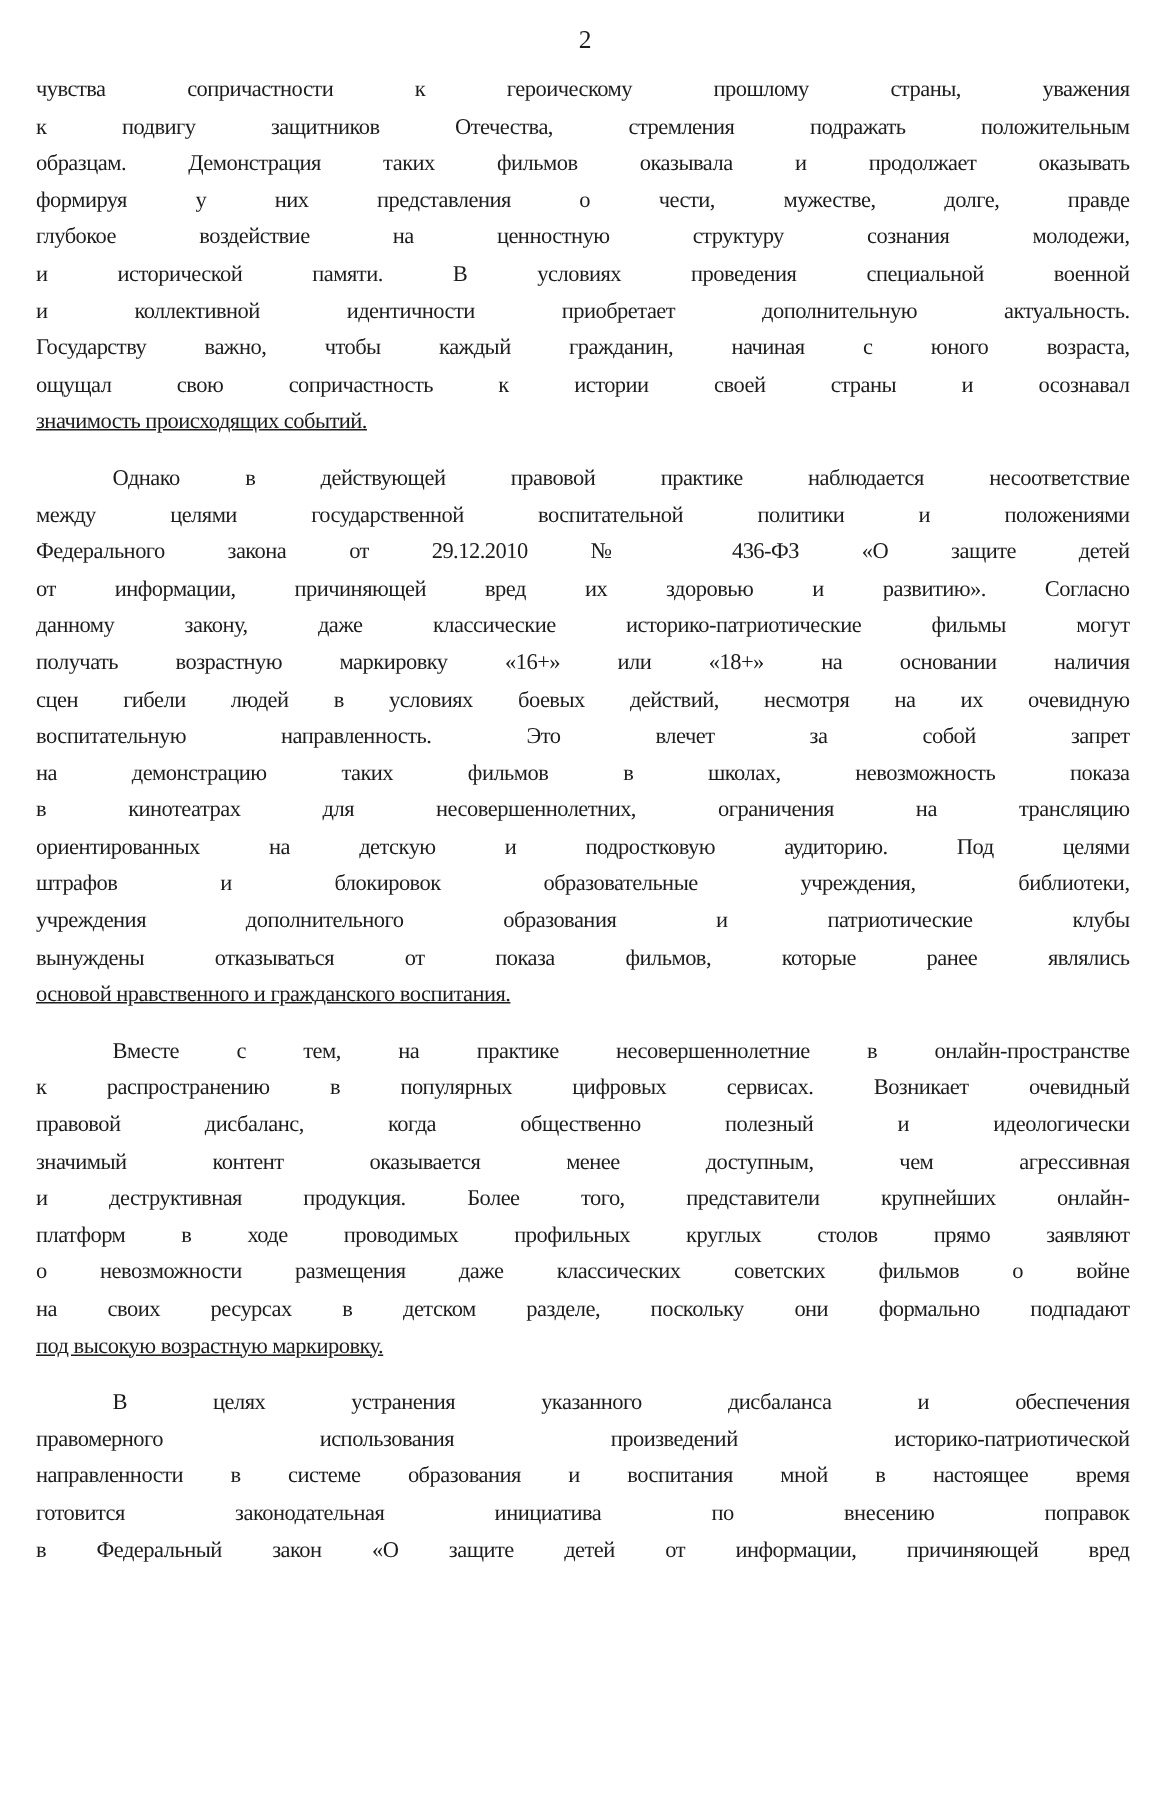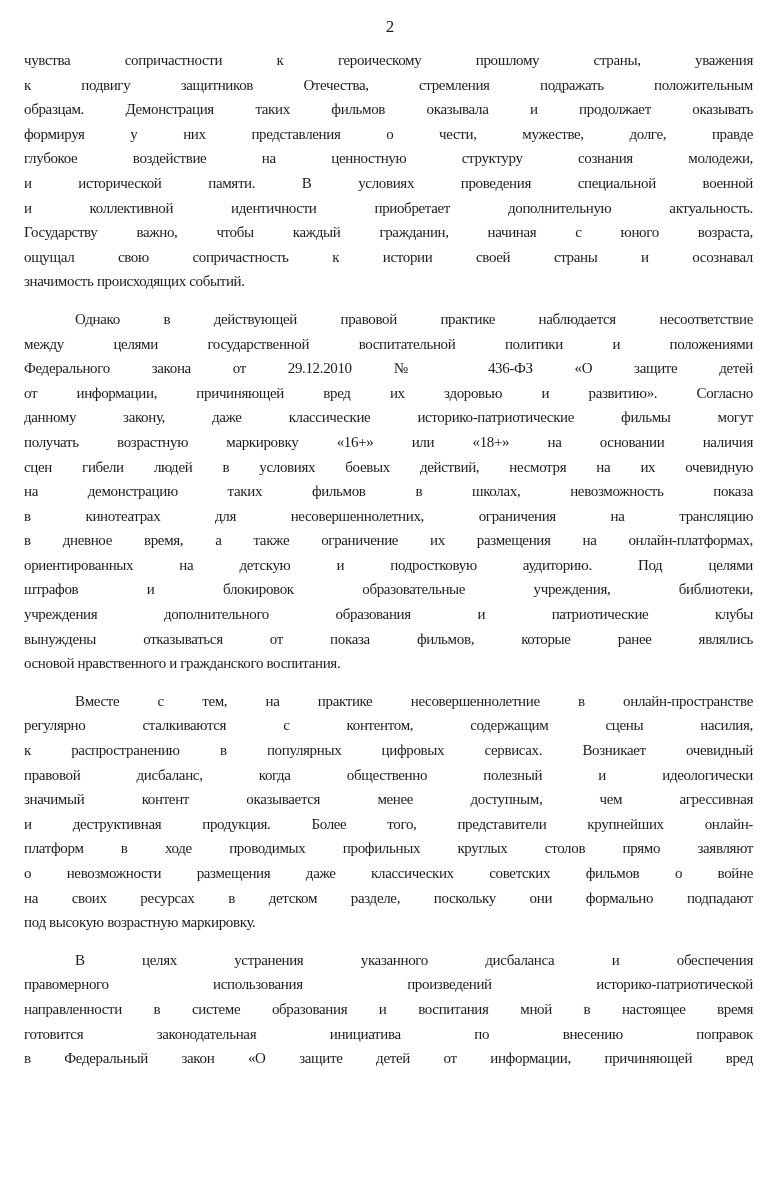--- a/index.html
+++ b/index.html
@@ -16,21 +16,21 @@
   .content {
     position:absolute; top:48px; left:24px; width:729px;
   }
   .line {
     display:block; height:24.6px; line-height:24.6px;
     font-size:15px; white-space:nowrap;
     text-align:justify; text-align-last:justify;
     letter-spacing:-0.35px;
     transform-origin:left center;
   }
-  .line.last { text-align-last:left; }
+  .line.last { text-align-last:left;text-decoration:underline; }
   .line.indent { padding-left:51px; }
   .para-gap { height:13px; }
 </style>
 </head>
 <body>
 
 <div class="page-number">2</div>
 
 <div class="content">
 
@@ -49,34 +49,33 @@
   <div class="para-gap"></div>
 
   <div>
     <span class="line indent">Однако в действующей правовой практике наблюдается несоответствие</span>
     <span class="line">между целями государственной воспитательной политики и положениями</span>
     <span class="line">Федерального закона от 29.12.2010 № 436-ФЗ «О защите детей</span>
     <span class="line">от информации, причиняющей вред их здоровью и развитию». Согласно</span>
     <span class="line">данному закону, даже классические историко-патриотические фильмы могут</span>
     <span class="line">получать возрастную маркировку «16+» или «18+» на основании наличия</span>
     <span class="line">сцен гибели людей в условиях боевых действий, несмотря на их очевидную</span>
+    <span class="line">воспитательную направленность. Это влечет за собой запрет</span>
     <span class="line">на демонстрацию таких фильмов в школах, невозможность показа</span>
     <span class="line">в кинотеатрах для несовершеннолетних, ограничения на трансляцию</span>
-    <span class="line">в дневное время, а также ограничение их размещения на онлайн-платформах,</span>
     <span class="line">ориентированных на детскую и подростковую аудиторию. Под целями</span>
     <span class="line">штрафов и блокировок образовательные учреждения, библиотеки,</span>
     <span class="line">учреждения дополнительного образования и патриотические клубы</span>
     <span class="line">вынуждены отказываться от показа фильмов, которые ранее являлись</span>
     <span class="line last">основой нравственного и гражданского воспитания.</span>
   </div>
   <div class="para-gap"></div>
 
   <div>
     <span class="line indent">Вместе с тем, на практике несовершеннолетние в онлайн-пространстве</span>
-    <span class="line">регулярно сталкиваются с контентом, содержащим сцены насилия,</span>
     <span class="line">к распространению в популярных цифровых сервисах. Возникает очевидный</span>
     <span class="line">правовой дисбаланс, когда общественно полезный и идеологически</span>
     <span class="line">значимый контент оказывается менее доступным, чем агрессивная</span>
     <span class="line">и деструктивная продукция. Более того, представители крупнейших онлайн-</span>
     <span class="line">платформ в ходе проводимых профильных круглых столов прямо заявляют</span>
     <span class="line">о невозможности размещения даже классических советских фильмов о войне</span>
     <span class="line">на своих ресурсах в детском разделе, поскольку они формально подпадают</span>
     <span class="line last">под высокую возрастную маркировку.</span>
   </div>
   <div class="para-gap"></div>

